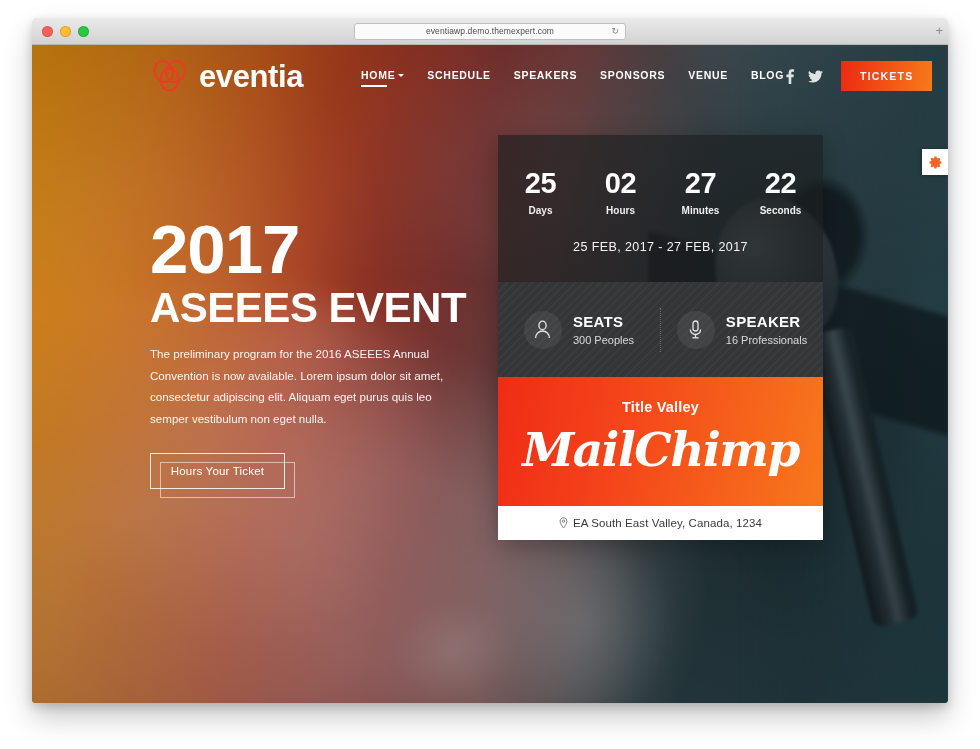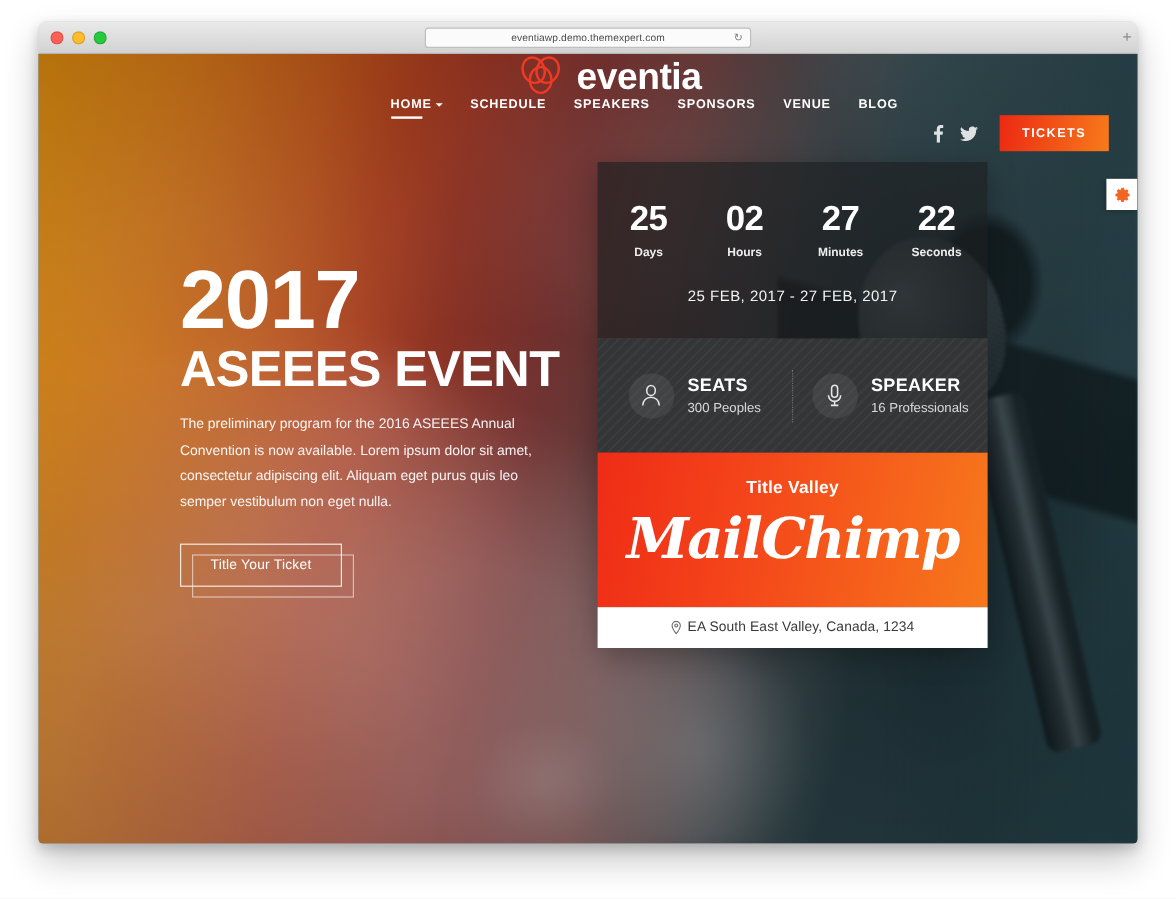--- a/index.html
+++ b/index.html
@@ -171,21 +171,20 @@
 
   
   .site-header {
     position: absolute;
     left: 0; right: 0; top: 0;
     height: 62px;
     display: flex;
     align-items: center;
     padding: 0 24px 0 118px;
     z-index: 6;
-    flex-direction: column;
   }
 
   .logo {
     display: flex;
     align-items: center;
     gap: 9px;
     margin-right: 58px;
   }
   .logo-mark { width: 40px; height: 36px; display: block; }
   .logo-text {
@@ -513,21 +512,21 @@
         <button class="tickets-btn">TICKETS</button>
       </div>
     </div>
 
     <div class="hero-left">
       <div class="hero-year">2017</div>
       <div class="hero-title">ASEEES EVENT</div>
       <p class="hero-desc">The preliminary program for the 2016 ASEEES Annual Convention is now available. Lorem ipsum dolor sit amet, consectetur adipiscing elit. Aliquam eget purus quis leo semper vestibulum non eget nulla.</p>
       <div class="cta-wrap">
         <div class="cta-ghost"></div>
-        <button class="cta-btn">Title Your Ticket</button>
+        <button class="cta-btn">Hours Your Ticket</button>
       </div>
     </div>
 
     <div class="info-card">
 
       <div class="countdown-panel">
         <div class="countdown-row">
           <div class="cd-cell">
             <div class="cd-num">25</div>
             <div class="cd-label">Days</div>

